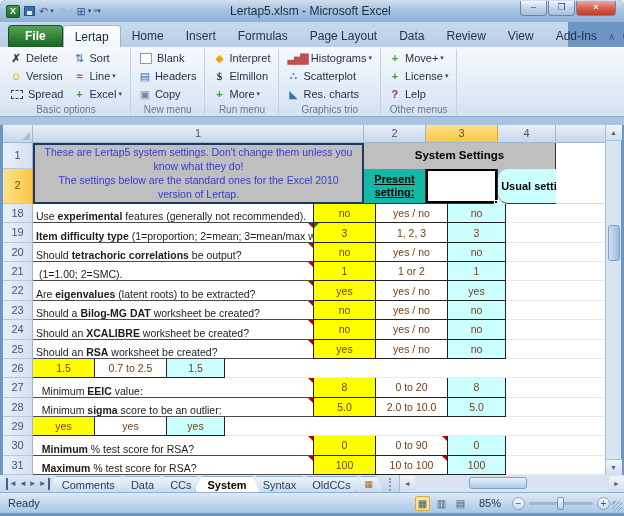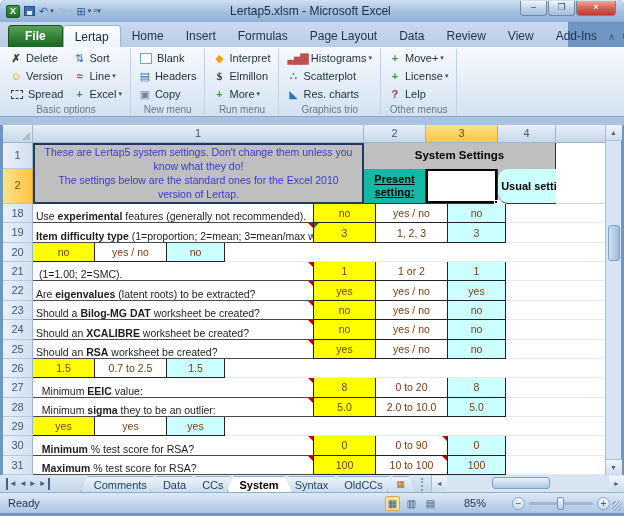--- a/index.html
+++ b/index.html
@@ -142,21 +142,21 @@
     background:linear-gradient(#e9f1fa,#aec8e4);border:1px solid #7da2c9;}
   
   #statusbar{position:absolute;left:0;top:492px;width:624px;height:21px;
     background:linear-gradient(#dde9f6,#bed3ea 60%,#adc7e3);border-top:1px solid #93aecb;
     display:flex;align-items:center;font-size:11px;color:#24384f;}
   #ready{padding-left:8px;}
   #sb-right{margin-left:auto;display:flex;align-items:center;gap:4px;padding-right:14px;}
   .viewb{width:15px;height:15px;font-size:10px;text-align:center;line-height:14px;color:#3c5a7c;
     border:1px solid transparent;border-radius:2px;}
   .viewb.on{background:#fbe39a;border-color:#d9a93c;}
-  #zoomlbl{margin:0 22px;}
+  #zoomlbl{margin:0 7px;}
   .zbtn{width:13px;height:13px;border-radius:50%;border:1px solid #89a3c0;color:#3c5a7c;
     background:linear-gradient(#f4f8fc,#ccdbec);text-align:center;line-height:11px;font-size:10px;}
   #ztrack{width:64px;height:3px;background:#9fb6cf;border-radius:2px;position:relative;}
   #zthumb{position:absolute;left:28px;top:-5px;width:7px;height:13px;background:linear-gradient(#f4f8fc,#b9cde6);
     border:1px solid #7693b5;border-radius:2px;}
   #grip{position:absolute;right:2px;bottom:2px;width:10px;height:10px;
     background:repeating-linear-gradient(135deg,transparent,transparent 2px,#8ba6c4 2px,#8ba6c4 3px);}
 </style>
 </head>
 <body>
@@ -375,20 +375,21 @@
           <div class="c c3">
             <span class="val">1, 2, 3</span>
           </div>
           <div class="c c4">
             <span class="val">3</span>
           </div>
           <div class="c c5"></div>
         </div>
         <div class="r">
           <div class="rowhead rn">20</div>
+          <div class="c c1"><span>Should </span><span class="b">tetrachoric correlations</span><span> be output?</span><span class="wedge"></span></div>
           <div class="c c2">
             <span class="val">no</span>
           </div>
           <div class="c c3">
             <span class="val">yes / no</span>
           </div>
           <div class="c c4">
             <span class="val">no</span>
           </div>
           <div class="c c5"></div>
@@ -485,21 +486,21 @@
           <div class="c c3">
             <span class="val">0 to 20</span>
           </div>
           <div class="c c4">
             <span class="val">8</span>
           </div>
           <div class="c c5"></div>
         </div>
         <div class="r">
           <div class="rowhead rn">28</div>
-          <div class="c c1"><span>  Minimum </span><span class="b">sigma</span><span> they to be an outlier:</span><span class="wedge"></span></div>
+          <div class="c c1"><span>  Minimum </span><span class="b">sigma</span><span> score to be an outlier:</span><span class="wedge"></span></div>
           <div class="c c2">
             <span class="val">5.0</span>
           </div>
           <div class="c c3">
             <span class="val">2.0 to 10.0</span>
           </div>
           <div class="c c4">
             <span class="val">5.0</span>
           </div>
           <div class="c c5"></div>
@@ -556,21 +557,21 @@
     </div>
   </div>
 
   <div id="tabbar">
     <div id="tabnav">
       <span class="navb bar-l">◄</span>
       <span class="navb">◄</span>
       <span class="navb">►</span>
       <span class="navb bar-r">►</span>
     </div>
-    <div id="stabs" style="display:flex;align-items:flex-end;margin-left:32px;">
+    <div id="stabs" style="display:flex;align-items:flex-end;">
         <div class="stab">Comments</div>
         <div class="stab">Data</div>
         <div class="stab">CCs</div>
         <div class="stab active">System</div>
         <div class="stab">Syntax</div>
         <div class="stab">OldCCs</div>
       </div>
     <div id="inserttab">▦</div>
     <div id="tabsplit"></div>
     <div id="hscroll">

